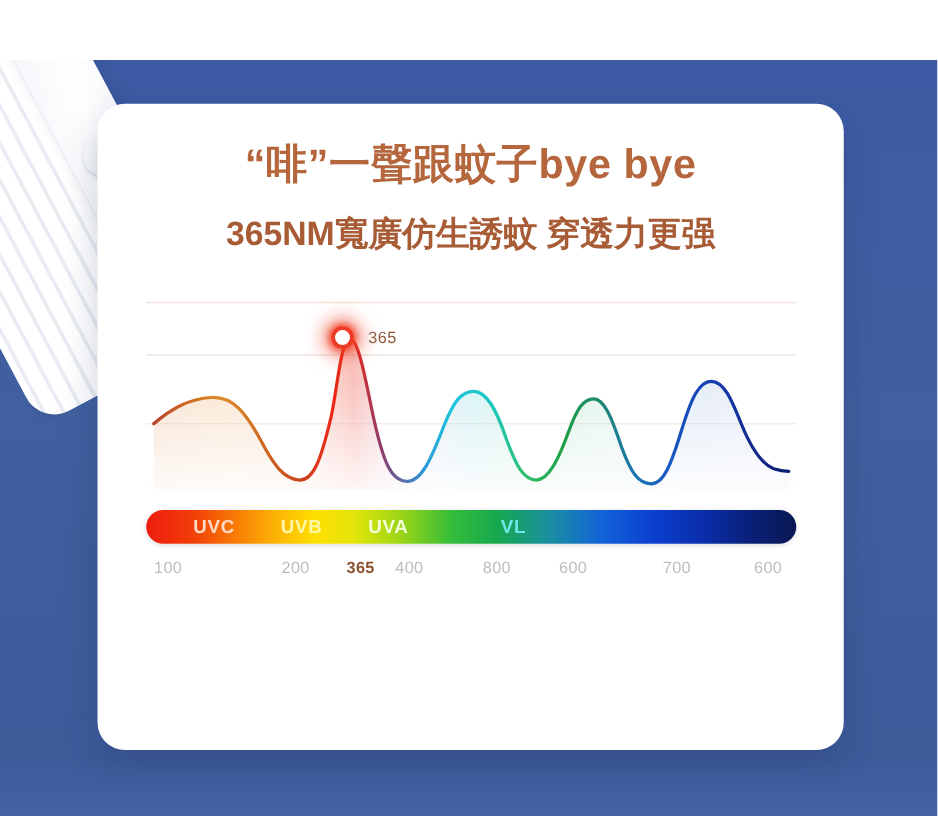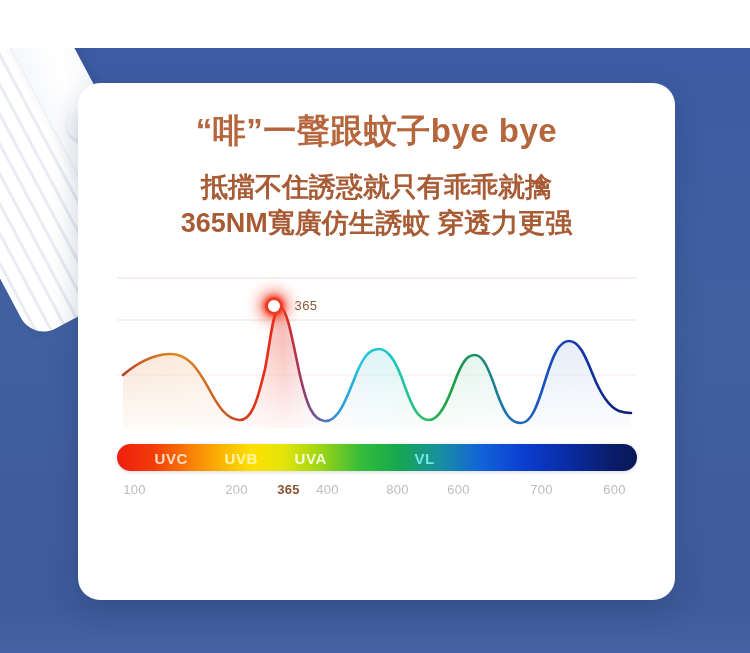--- a/index.html
+++ b/index.html
@@ -194,21 +194,21 @@
     position: absolute;
     top: 50%;
     transform: translateY(-50%);
     font-size: 15px;
     font-weight: bold;
     letter-spacing: 0.6px;
   }
   .sl-uvc { left: 38px;  color: #ffd9c4; }
   .sl-uvb { left: 108px; color: #fff7a8; }
   .sl-uva { left: 178px; color: #f2ffd8; }
-  .sl-vl  { left: 298px; color: #6fe6e8; }
+  .sl-vl  { left: 284px; color: #6fe6e8; }
 
   
   .axis-ticks {
     position: relative;
     width: 520px;
     height: 26px;
     margin: 11px auto 0 auto;
   }
   .tick {
     position: absolute;
@@ -240,21 +240,20 @@
     <div class="product-btn b3">
       <span class="product-btn-glyph">○</span>
     </div>
   </div>
 
   <div class="card">
 
     <div class="heading-block">
       <div class="title-main">“啡”一聲跟蚊子bye bye</div>
       <div class="subtitle-wrap">
-        <div class="subtitle-line">抵擋不住誘惑就只有乖乖就擒</div>
         <div class="subtitle-line">365NM寬廣仿生誘蚊 穿透力更强</div>
       </div>
     </div>
 
     <div class="chart-area">
       <svg class="chart-svg" viewBox="0 0 520 165" preserveAspectRatio="none">
         <defs>
           <linearGradient id="strokeGrad" x1="0" y1="0" x2="1" y2="0">
             <stop offset="0.00" stop-color="#b6402f"></stop>
             <stop offset="0.05" stop-color="#cf6a22"></stop>

